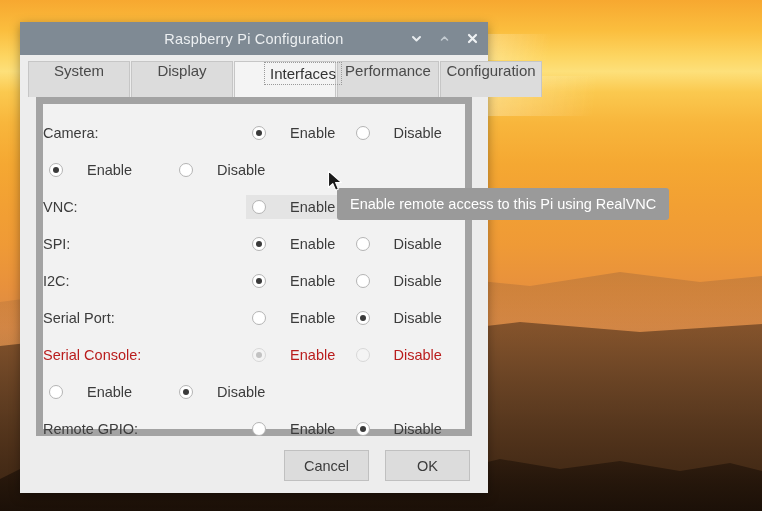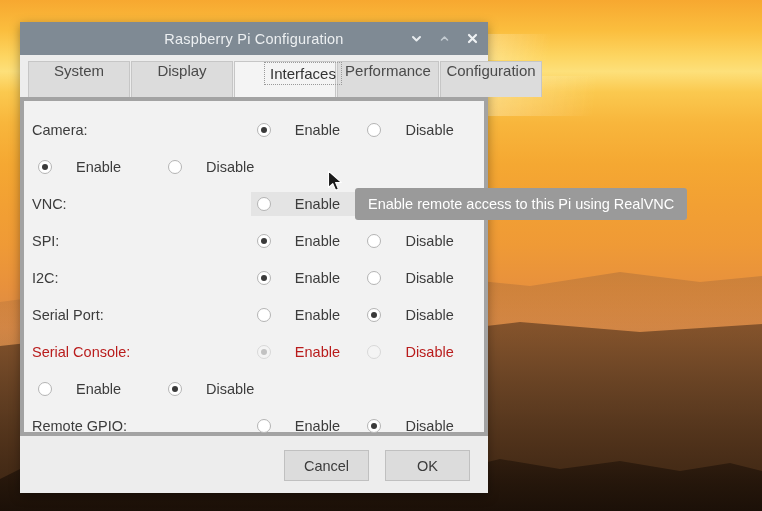--- a/index.html
+++ b/index.html
@@ -146,25 +146,25 @@
     z-index: 2;
   }
   .tab.active .tab-label {
     border: 1px dotted #9a9a9a;
     padding: 2px 5px;
     margin-left: 36px;
   }
 
   
   #panel {
-    margin: 0 0;
+    margin: 0 16px;
     background: #f2f2f2;
-    border: 4px solid #a3a3a3;
+    border: 7px solid #a3a3a3;
     height: 339px;
-    padding: 10px 12px 0 8px;
+    padding: 10px 12px 0 0;
     position: relative;
   }
 
   .row {
     display: flex;
     align-items: center;
     height: 37px;
   }
   .row-label {
     width: 262px;
@@ -203,21 +203,21 @@
     background: #3a3a3a;
   }
   .row.disabled .row-label,
   .row.disabled .radio-label { color: #b91c1c; }
   .row.disabled .radio { border-color: #d8d8d8; background: #f4f4f4; }
   .row.disabled .radio.checked::after { background: #c2c2c2; }
 
   
   #tooltip {
     position: absolute;
-    left: 355px;
+    left: 337px;
     top: 188px;
     background: #9a9a9a;
     color: #ffffff;
     font-size: 14.5px;
     padding: 8px 13px;
     border-radius: 3px;
     white-space: nowrap;
     z-index: 20;
     pointer-events: none;
   }

